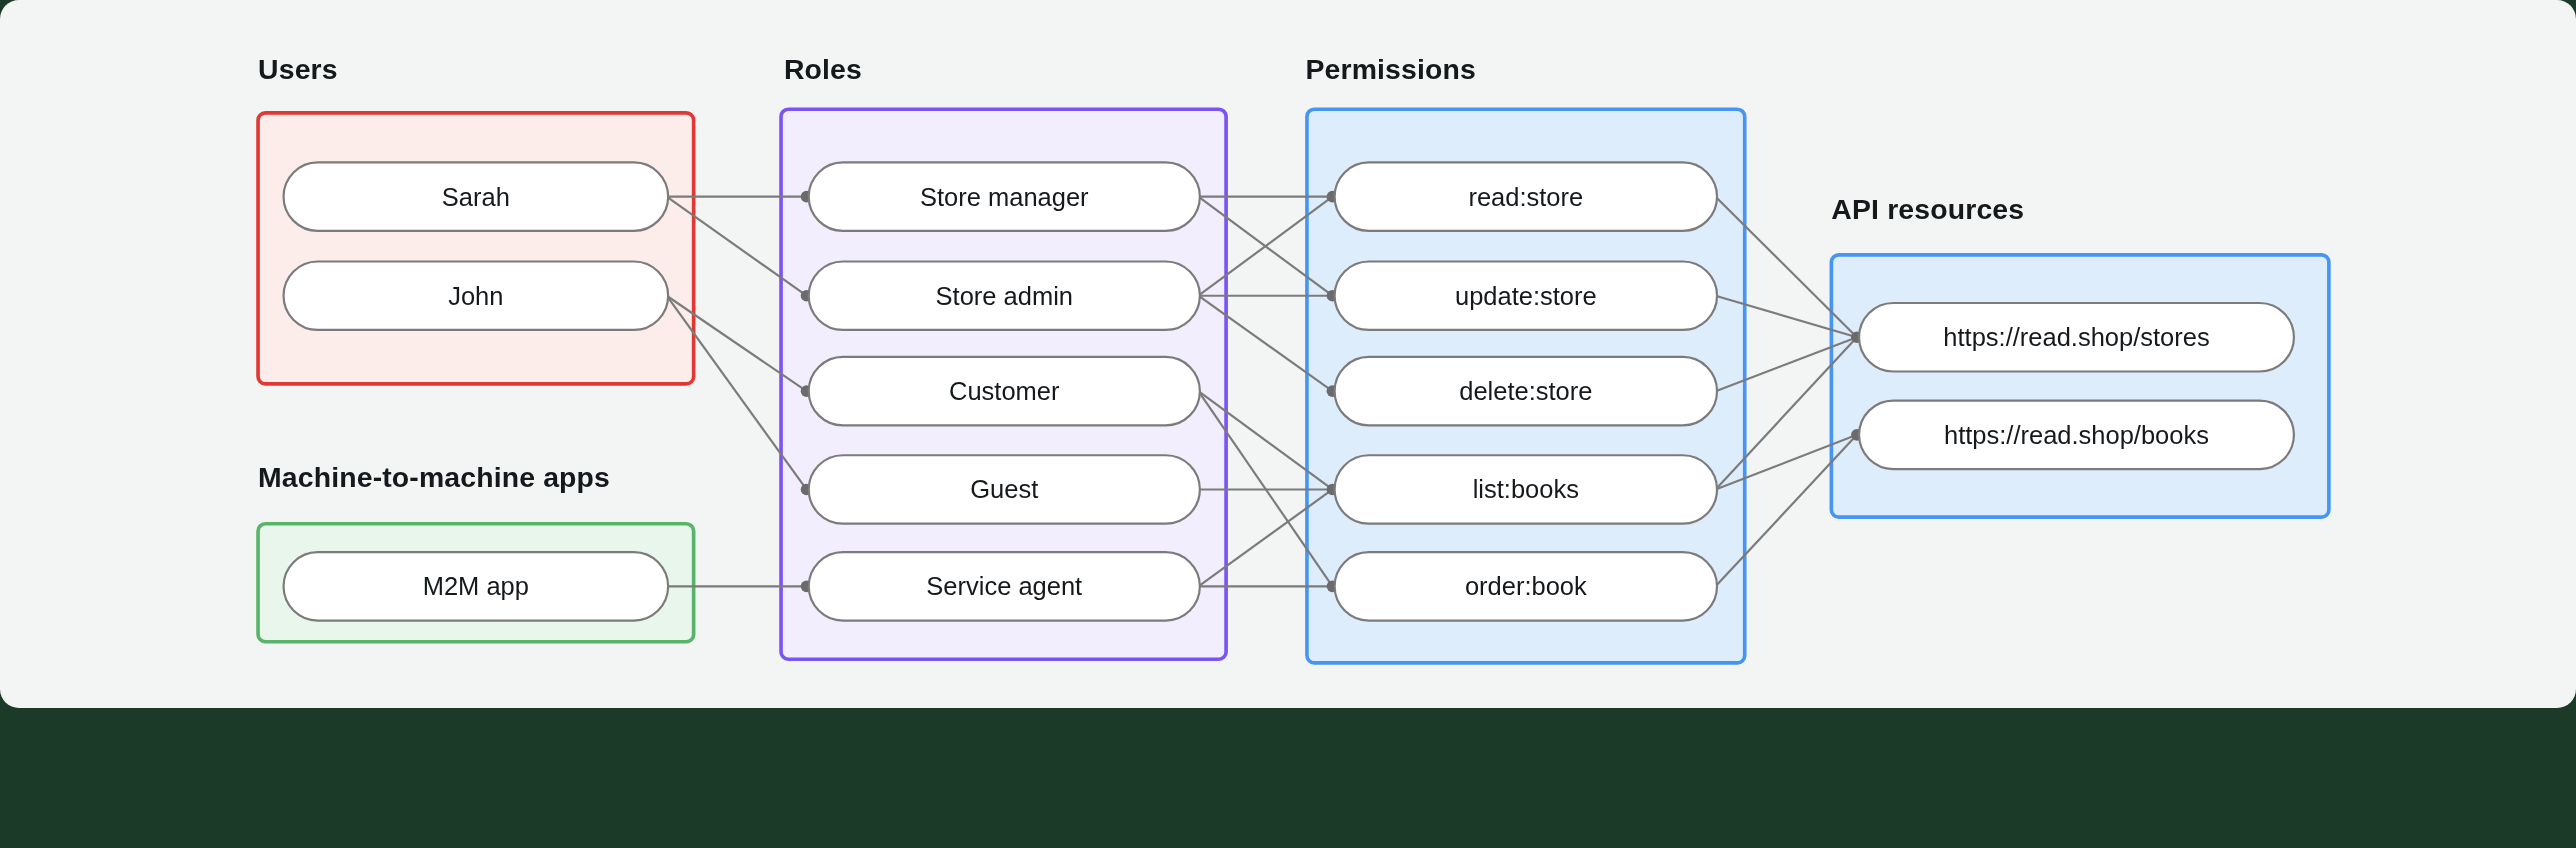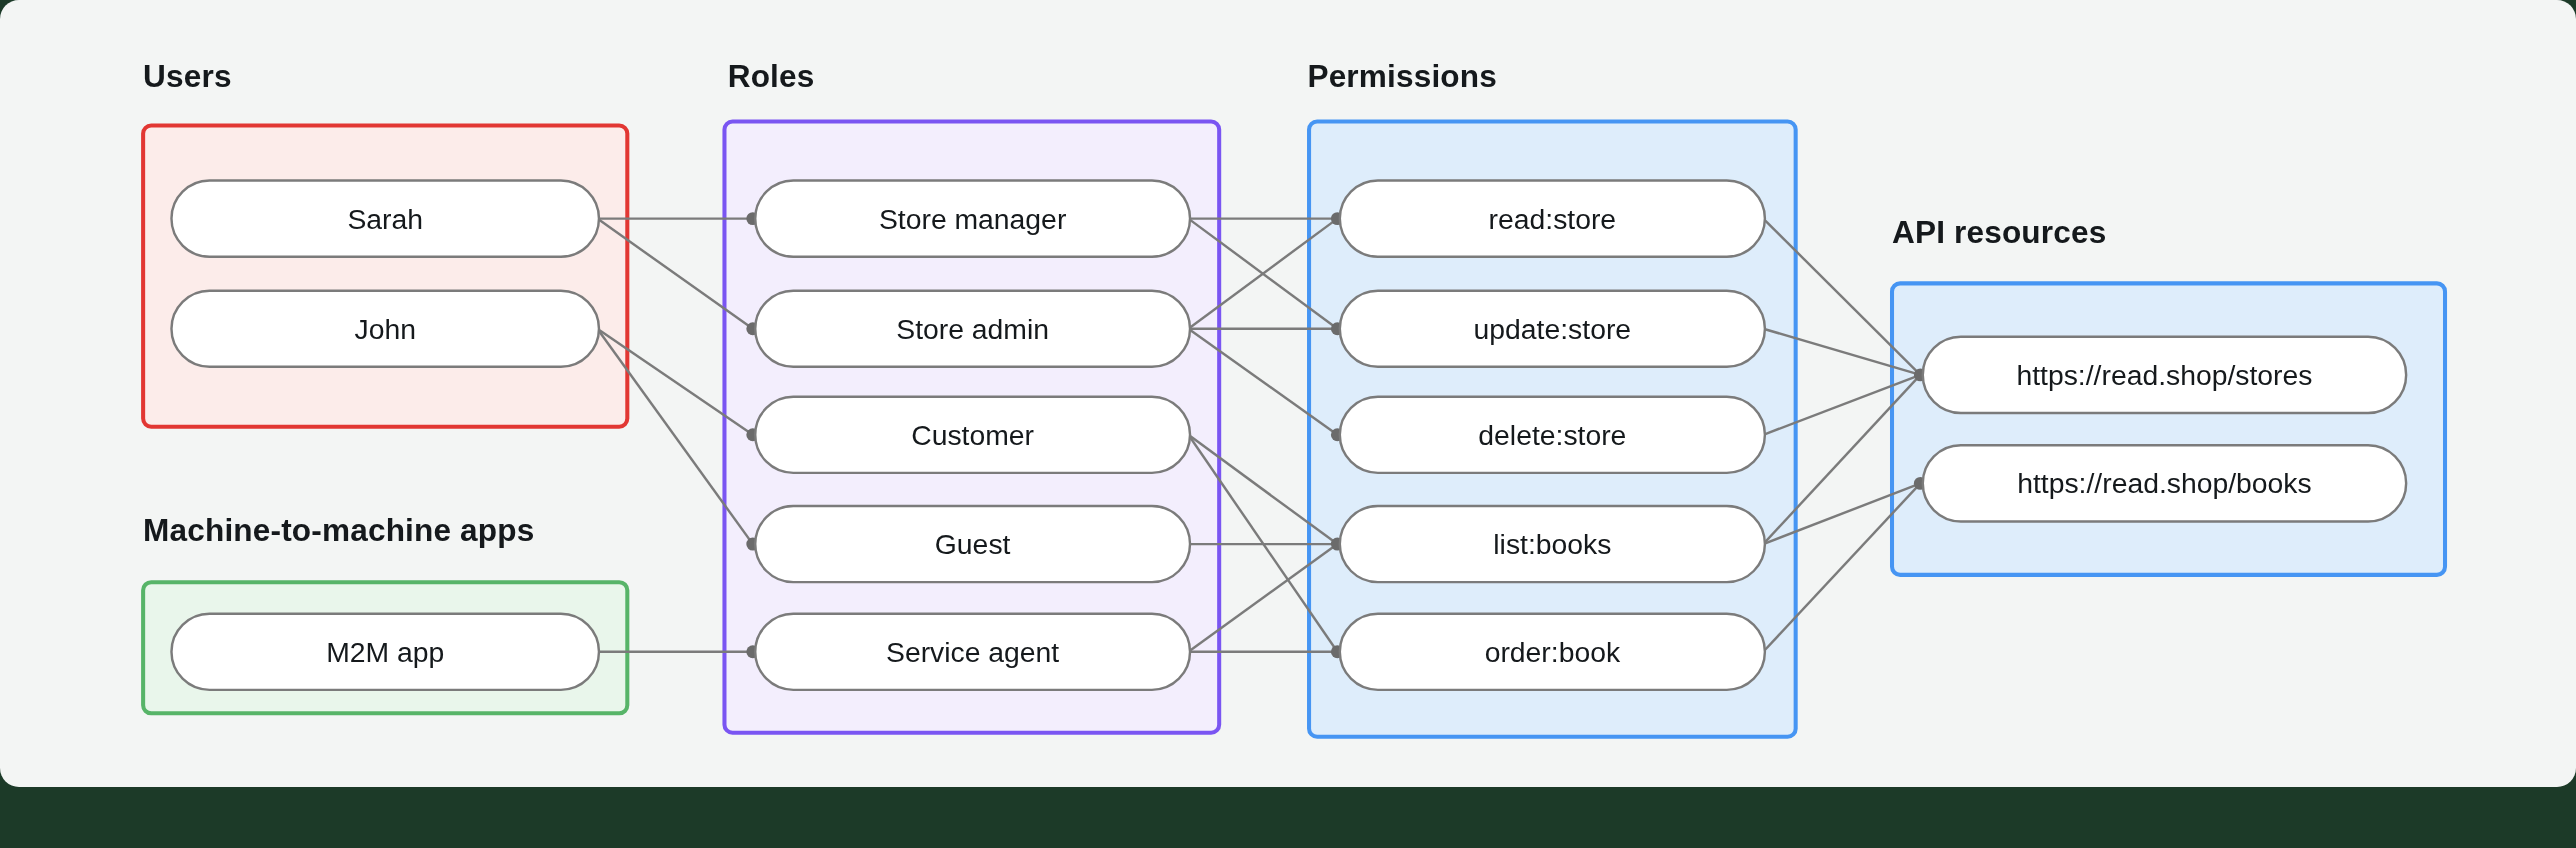--- a/index.html
+++ b/index.html
@@ -4,21 +4,21 @@
 <style>
   html, body {
     margin: 0;
     padding: 0;
     background: #1c3a28;
     font-family: "Liberation Sans", sans-serif;
   }
   .canvas-card {
     position: relative;
     width: 2576px;
-    height: 787px;
+    height: 708px;
     border-radius: 19px;
     overflow: hidden;
     background: #F3F5F4;
   }
   .canvas-card svg {
     display: block;
     width: 100%;
     height: 100%;
   }
   .group-label {

